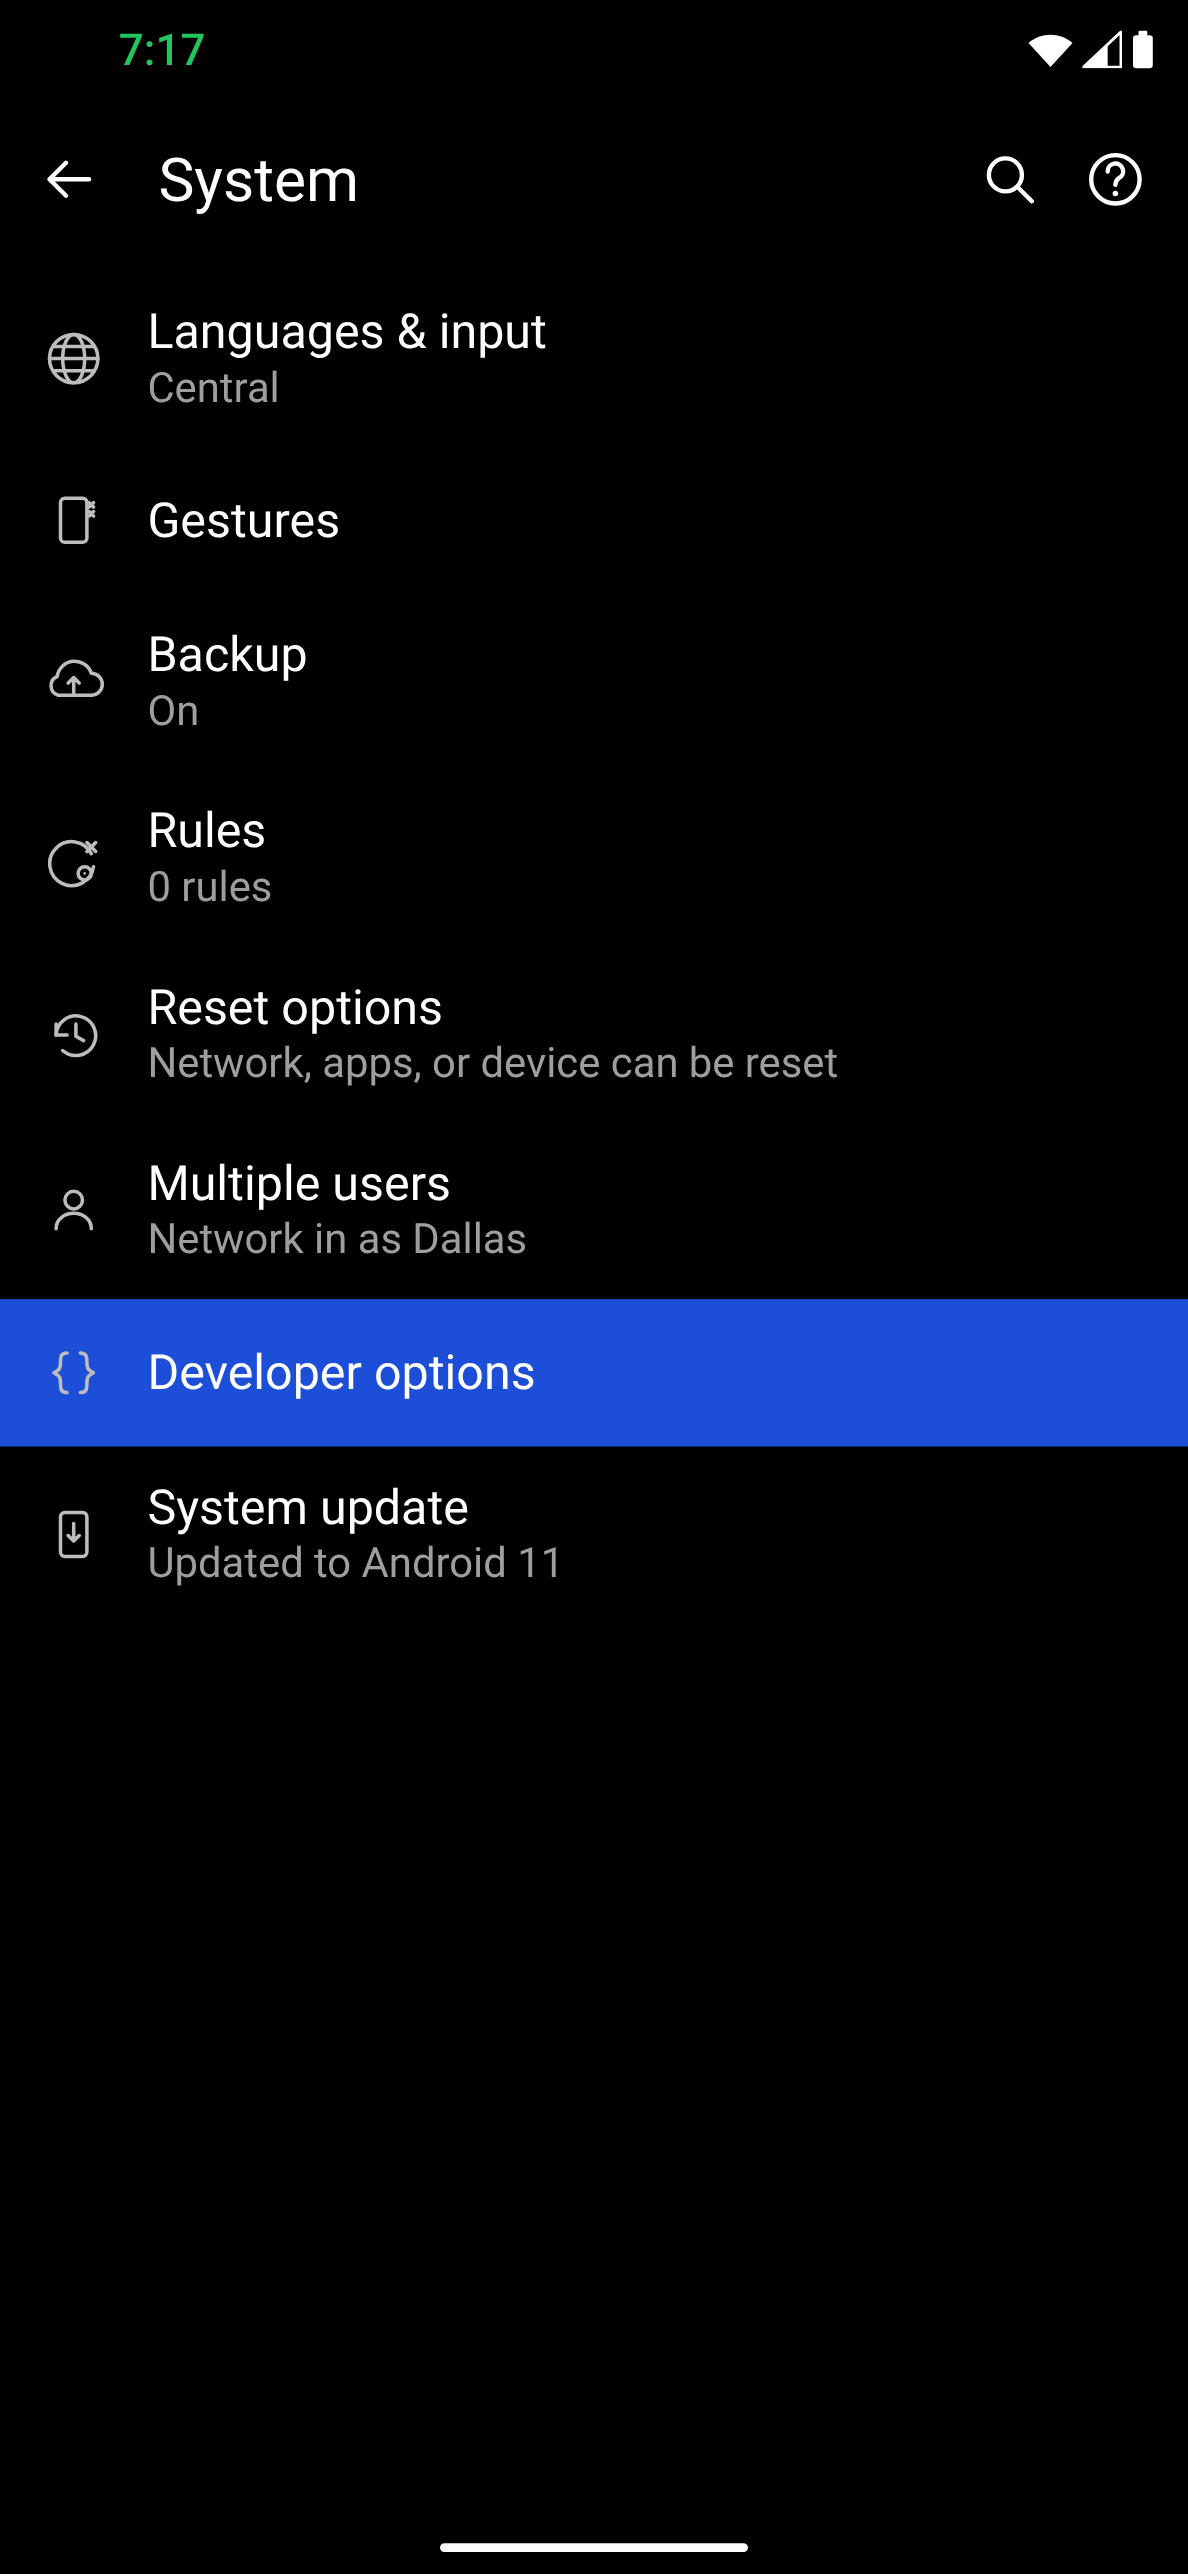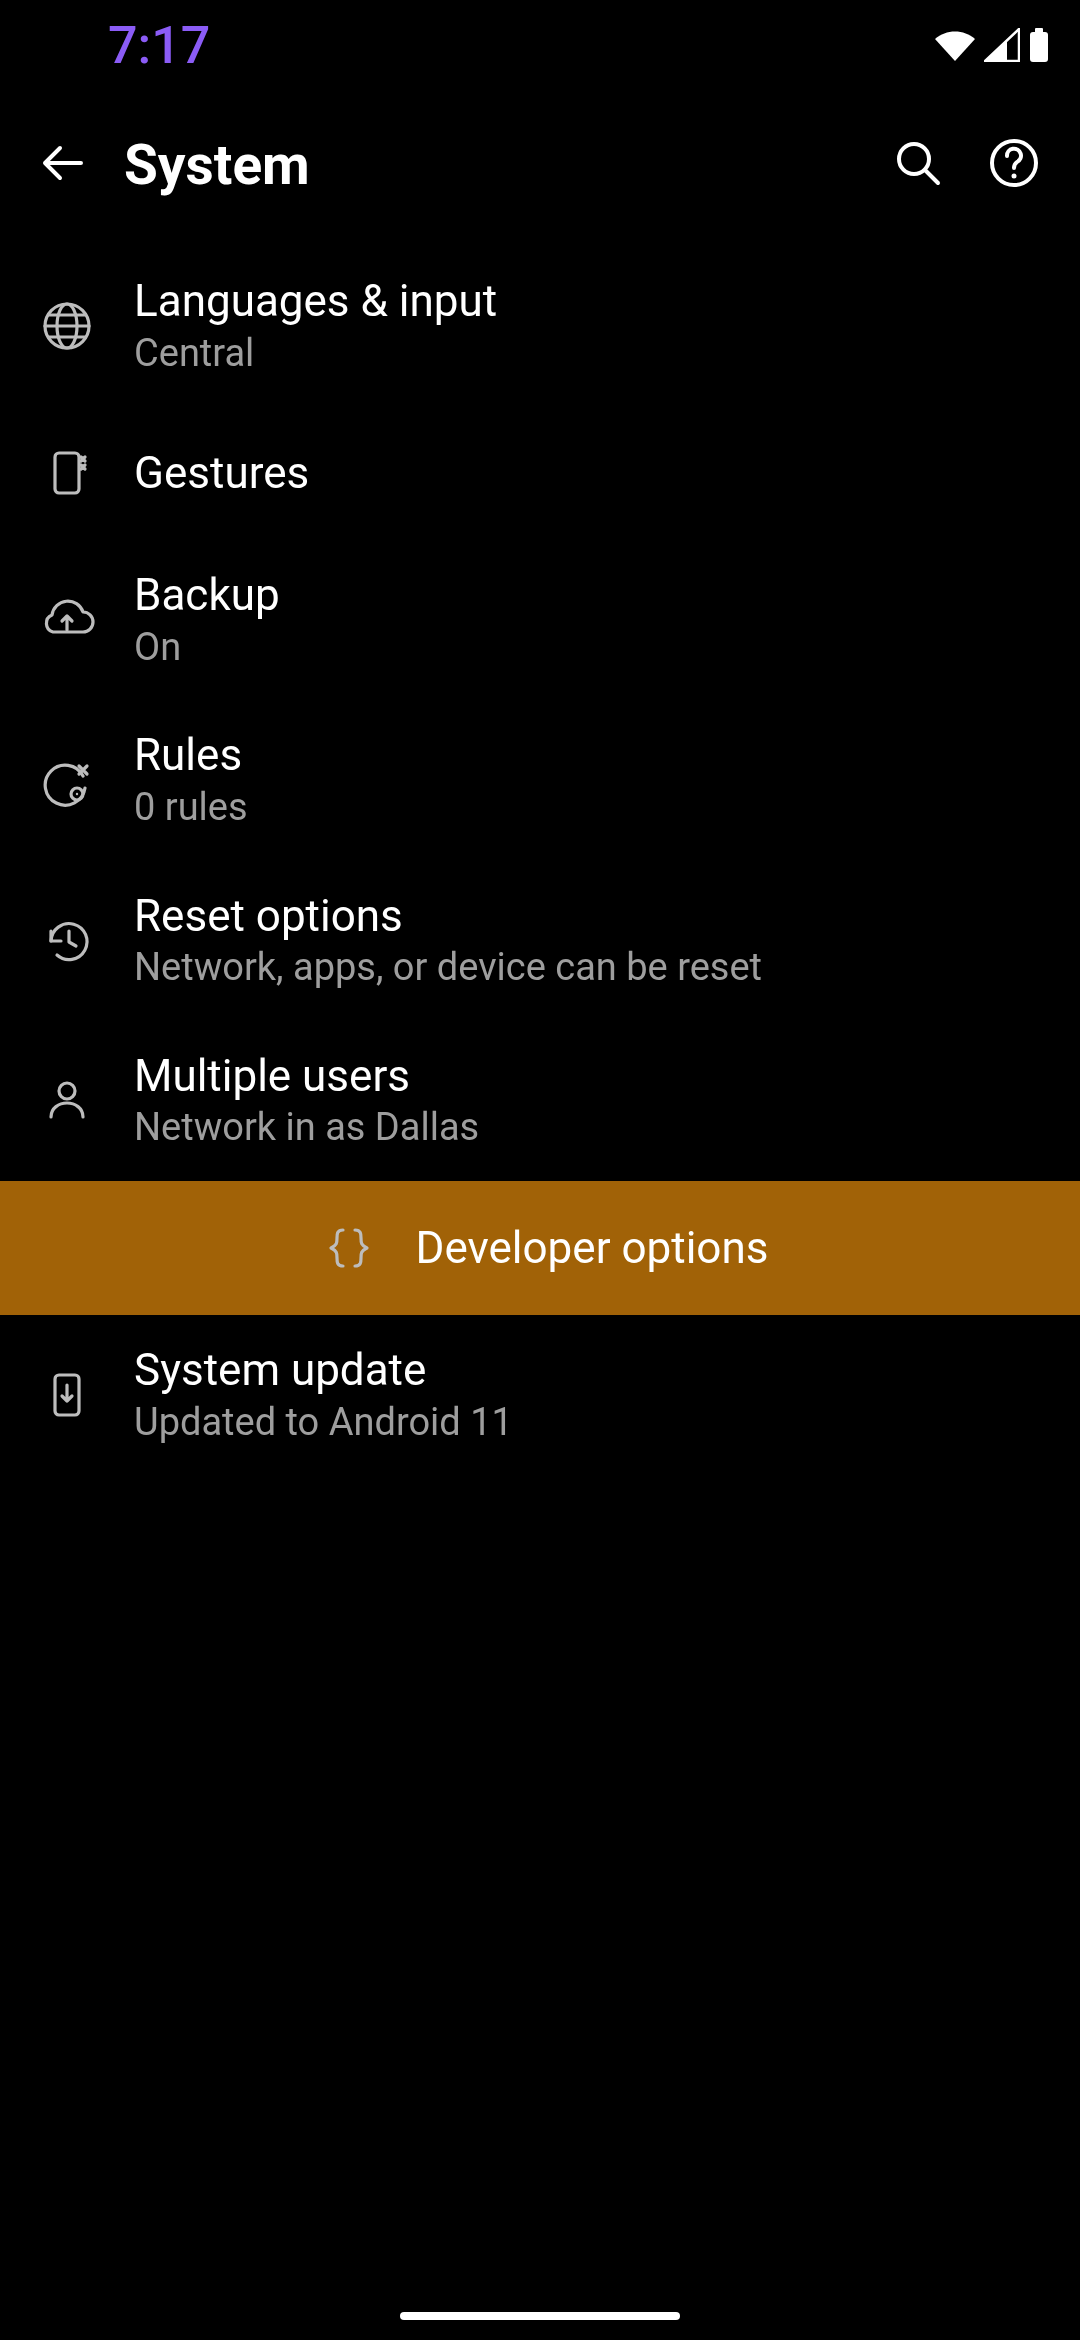--- a/index.html
+++ b/index.html
@@ -18,23 +18,23 @@
       position: relative;
     }
     .status-bar {
       height: 90px;
       display: flex;
       align-items: center;
       justify-content: space-between;
       padding: 0 30px 0 108px;
     }
     .status-time {
-      font-size: 52px;
+      font-size: 40px;
       font-weight: 500;
-      color: #8b5cf6;
+      color: #22c55e;
     }
     .status-icons {
       display: flex;
       align-items: center;
       gap: 8px;
     }
     .status-icons svg { display: block; }
     .app-bar {
       height: 150px;
       display: flex;
@@ -43,43 +43,42 @@
     }
     .app-bar .back {
       width: 90px;
       height: 90px;
       display: flex;
       align-items: center;
       justify-content: center;
     }
     .app-bar .title {
       font-size: 55px;
-      font-weight: 700;
-      margin-left: 16px;
+      font-weight: 400;
+      margin-left: 36px;
       flex: 1;
     }
     .app-bar .action {
       width: 96px;
       height: 96px;
       display: flex;
       align-items: center;
       justify-content: center;
     }
     .list {
       padding-top: 6px;
     }
     .row {
       display: flex;
       align-items: center;
       min-height: 134px;
       padding: 30px 30px 30px 0;
     }
     .row.highlight {
-      background: #a16207;
-      justify-content: center;
+      background: #1d4ed8;
     }
     .row .icon-col {
       width: 134px;
       display: flex;
       align-items: center;
       justify-content: center;
       flex: 0 0 134px;
     }
     .row .icon-col svg { display: block; }
     .row .text-col {

